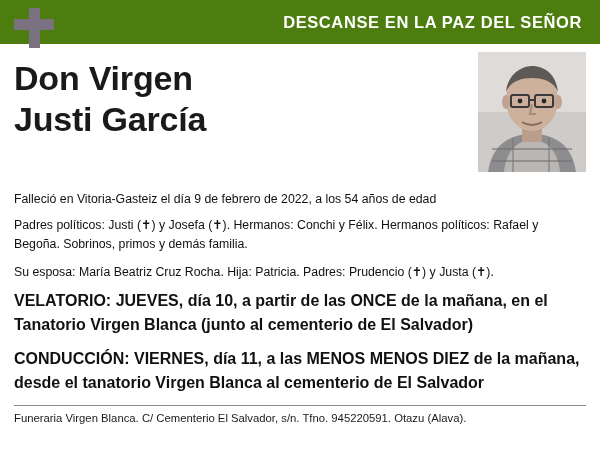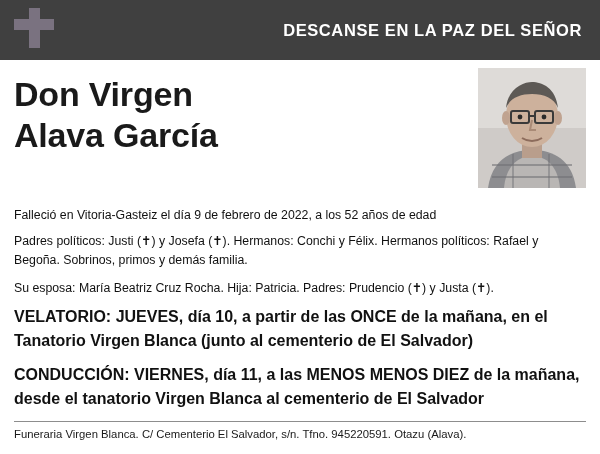--- a/index.html
+++ b/index.html
@@ -15,22 +15,22 @@
     width: 600px;
     height: 454px;
     background: #ffffff;
     box-sizing: border-box;
     overflow: hidden;
   }
 
   
   .header {
     position: relative;
-    height: 60px;
-    background: #404040;
+    height: 44px;
+    background: #4d7c0f;
     display: flex;
     align-items: center;
     justify-content: flex-end;
   }
   .cross {
     position: absolute;
     left: 14px;
     top: 8px;
     width: 40px;
     height: 40px;
@@ -133,21 +133,21 @@
     <div class="cross">
       <div class="v"></div>
       <div class="h"></div>
     </div>
     <div class="header-text">DESCANSE EN LA PAZ DEL SEÑOR</div>
   </div>
 
   <div class="name-block">
     <div class="name">
       <span>Don Virgen</span>
-      <span class="line2">Alava García</span>
+      <span class="line2">Justi García</span>
     </div>
 
     <div class="portrait">
       <svg width="108" height="120" viewBox="0 0 108 120" xmlns="http://www.w3.org/2000/svg" aria-hidden="true">
         <rect x="0" y="0" width="108" height="120" fill="#cfcbc8"></rect>
         <rect x="0" y="0" width="108" height="60" fill="#dedbd8"></rect>
 
         <path d="M10 120 C14 92 32 82 54 82 C76 82 94 92 98 120 Z" fill="#8d8d90"></path>
         <path d="M26 120 C28 98 40 88 54 88 C68 88 80 98 82 120 Z" fill="#b9b6b4"></path>
 
@@ -172,21 +172,21 @@
         <ellipse cx="42" cy="49" rx="2.4" ry="2.4" fill="#2b2b2b"></ellipse>
         <ellipse cx="66" cy="49" rx="2.4" ry="2.4" fill="#2b2b2b"></ellipse>
 
         <path d="M54 52 L52 62 L58 62" fill="none" stroke="#a98a76" stroke-width="2"></path>
         <path d="M44 70 C50 74 58 74 64 70" fill="none" stroke="#8d6c5c" stroke-width="2"></path>
       </svg>
     </div>
   </div>
 
   <div class="body-text">
-    <p class="para tight">Falleció en Vitoria-Gasteiz el día 9 de febrero de 2022, a los 52 años de edad</p>
+    <p class="para tight">Falleció en Vitoria-Gasteiz el día 9 de febrero de 2022, a los 54 años de edad</p>
     <p class="para">Padres políticos: Justi (✝) y Josefa (✝). Hermanos: Conchi y Félix. Hermanos políticos: Rafael y Begoña. Sobrinos, primos y demás familia.</p>
     <p class="para tight">Su esposa: María Beatriz Cruz Rocha. Hija: Patricia. Padres: Prudencio (✝) y Justa (✝).</p>
     <p class="para bold">VELATORIO: JUEVES, día 10, a partir de las ONCE de la mañana, en el Tanatorio Virgen Blanca (junto al cementerio de El Salvador)</p>
     <p class="para bold">CONDUCCIÓN: VIERNES, día 11, a las MENOS MENOS DIEZ de la mañana, desde el tanatorio Virgen Blanca al cementerio de El Salvador</p>
   </div>
 
   <div class="divider"></div>
 
   <div class="footer">Funeraria Virgen Blanca. C/ Cementerio El Salvador, s/n. Tfno. 945220591. Otazu (Alava).</div>
 

